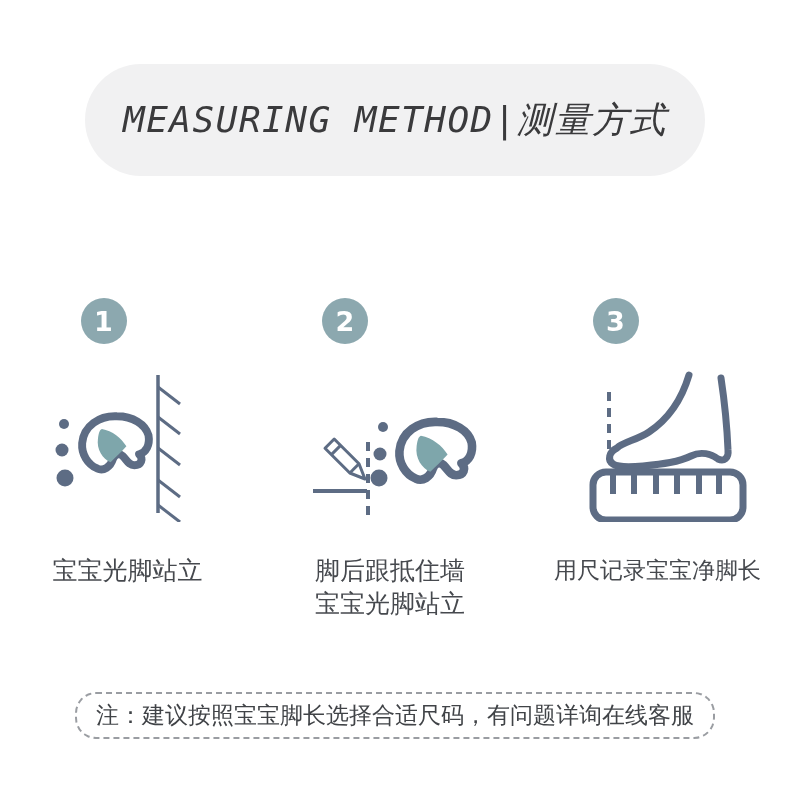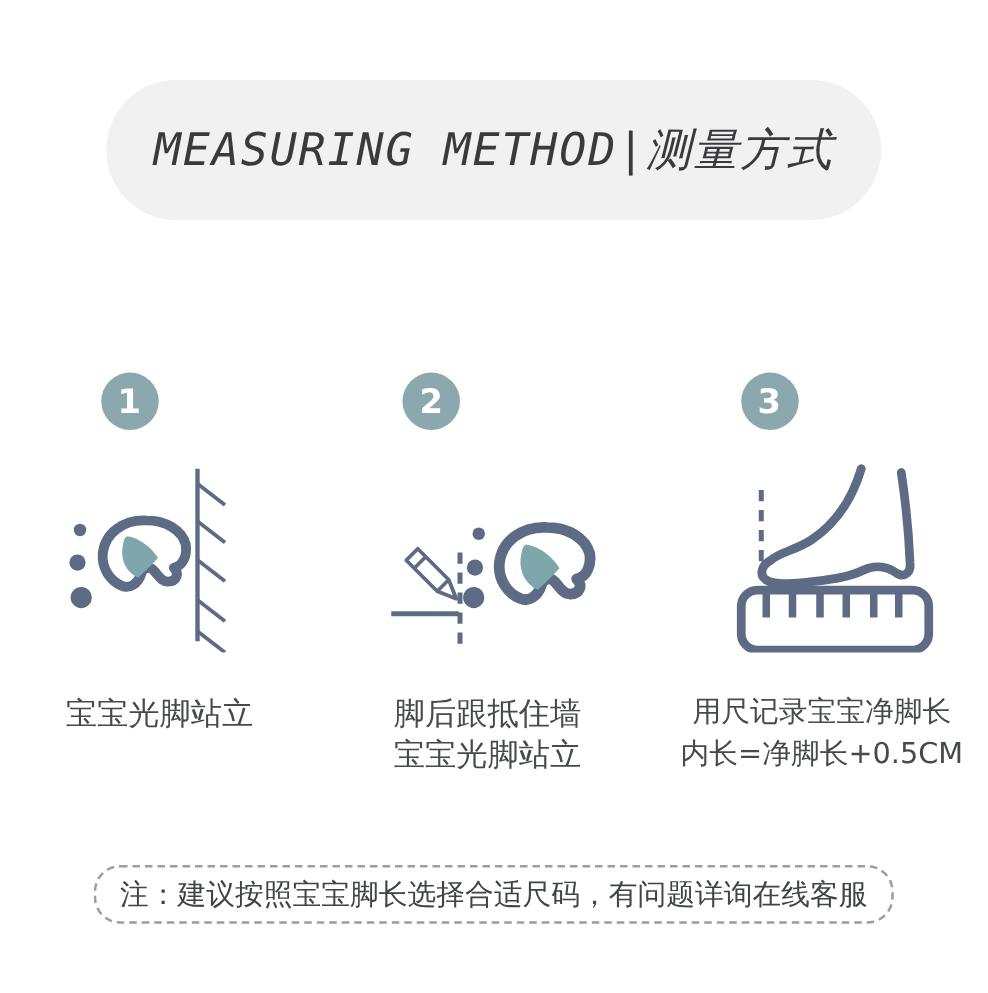--- a/index.html
+++ b/index.html
@@ -160,21 +160,20 @@
               <line x1="69" y1="104" x2="69" y2="124"></line>
               <line x1="90" y1="104" x2="90" y2="124"></line>
               <line x1="112" y1="104" x2="112" y2="124"></line>
               <line x1="132" y1="104" x2="132" y2="124"></line>
             </g>
           </g>
         </svg>
       </div>
       <div class="caption">
         <div>用尺记录宝宝净脚长</div>
-        <div>内长=净脚长+0.5CM</div>
       </div>
     </div>
 
   </div>
 
   <div class="note">
     <span>注：建议按照宝宝脚长选择合适尺码，有问题详询在线客服</span>
   </div>
 
 </div>

